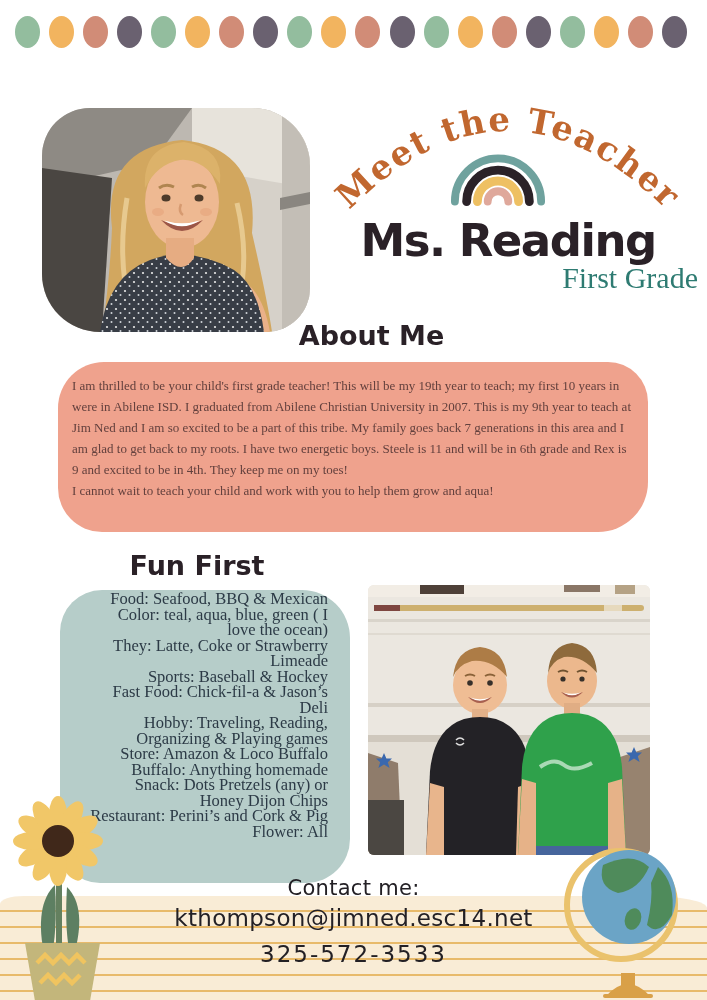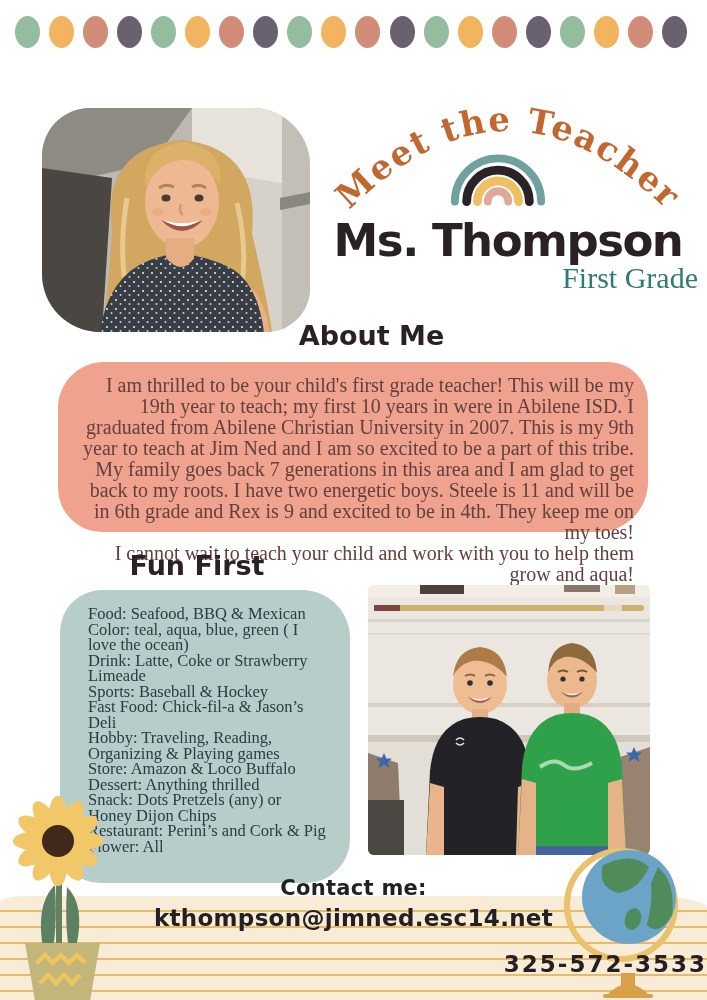--- a/index.html
+++ b/index.html
@@ -41,55 +41,55 @@
          font-family:"Liberation Serif",serif;font-size:30px;color:var(--teal-text);}
 
   
   .about-heading{position:absolute;left:0;top:320px;width:707px;text-align:center;
                  transform:translateX(18px);
                  font-family:"DejaVu Sans",sans-serif;font-weight:bold;font-size:27px;
                  color:var(--title-dark);}
   .about-box{position:absolute;left:58px;top:362px;width:590px;height:170px;
              background:var(--about-box);border-radius:46px 40px 50px 44px;
              box-sizing:border-box;padding:13px 14px;}
-  .about-box p{margin:0;text-align:right;font-family:"Liberation Serif",serif;
-               font-size:20px;line-height:21px;color:var(--about-text);}
+  .about-box p{margin:0;text-align:left;font-family:"Liberation Serif",serif;
+               font-size:13px;line-height:21px;color:var(--about-text);}
 
   
   .funfacts-heading{position:absolute;left:60px;top:550px;width:290px;text-align:center;
                     transform:translateX(-8px);
                     font-family:"DejaVu Sans",sans-serif;font-weight:bold;font-size:27px;
                     color:var(--title-dark);}
   .funfacts-box{position:absolute;left:60px;top:590px;width:290px;height:293px;
                 background:var(--facts-box);border-radius:42px 48px 44px 40px;
-                box-sizing:border-box;padding:16px 22px 0 28px;}
+                box-sizing:border-box;padding:1px 22px 0 28px;text-align:right;}
   .fact-line{font-family:"Liberation Serif",serif;font-size:16.5px;line-height:15.5px;
              color:var(--facts-text);}
 
   
   .boys-photo{position:absolute;left:368px;top:585px;width:282px;height:270px;
               border-radius:6px;overflow:hidden;}
 
   
   .stripe-band{position:absolute;left:0;bottom:0;width:707px;height:104px;
                background-color:var(--stripe-bg);
                background-image:repeating-linear-gradient(180deg,
                   transparent 0px,transparent 14px,
                   var(--stripe-line) 14px,var(--stripe-line) 16px);
                border-radius:24px 60px 0 0 / 8px 12px 0 0;z-index:1;}
 
   .sunflower{position:absolute;left:5px;top:793px;width:115px;height:210px;z-index:2;}
   .globe{position:absolute;left:563px;top:845px;width:132px;height:155px;z-index:2;}
 
   
   .contact{position:absolute;left:0;top:876px;width:707px;text-align:center;z-index:3;
-           color:var(--contact-text);font-family:"DejaVu Sans",sans-serif;font-weight:bold;}
+           color:var(--contact-text);font-family:"DejaVu Sans",sans-serif;font-weight:normal;}
   .contact-heading{font-size:21px;letter-spacing:.3px;}
   .contact-email{font-size:23px;margin-top:5px;letter-spacing:.3px;}
-  .contact-phone{font-size:23px;margin-top:20px;letter-spacing:2px;text-align:right;}
+  .contact-phone{font-size:23px;margin-top:10px;letter-spacing:2px;}
 </style>
 </head>
 <body>
 
 <div class="page">
 
   <div class="dots-row">
       <span class="dot" style="background: rgb(147, 189, 158);"></span>
       <span class="dot" style="background: rgb(242, 180, 95);"></span>
       <span class="dot" style="background: rgb(209, 140, 119);"></span>
@@ -156,39 +156,39 @@
     </text>
   </svg>
 
   <svg class="rainbow-svg" viewBox="0 0 100 55">
     <path d="M 6 50 A 44 44 0 0 1 94 50" fill="none" style="stroke:var(--rb-teal)" stroke-width="8" stroke-linecap="round"></path>
     <path d="M 18 50 A 32 32 0 0 1 82 50" fill="none" style="stroke:var(--rb-dark)" stroke-width="9" stroke-linecap="round"></path>
     <path d="M 29 50 A 21 21 0 0 1 71 50" fill="none" style="stroke:var(--rb-gold)" stroke-width="9" stroke-linecap="round"></path>
     <path d="M 39.5 50 A 10.5 10.5 0 0 1 60.5 50" fill="none" style="stroke:var(--rb-pink)" stroke-width="8" stroke-linecap="round"></path>
   </svg>
 
-  <div class="teacher-name">Ms. Thompson</div>
+  <div class="teacher-name">Ms. Reading</div>
   <div class="grade">First Grade</div>
 
   <div class="about-heading">About Me</div>
   <div class="about-box">
     <p>I am thrilled to be your child's first grade teacher! This will be my 19th year to teach; my first 10 years in were in Abilene ISD. I graduated from Abilene Christian University in 2007. This is my 9th year to teach at Jim Ned and I am so excited to be a part of this tribe. My family goes back 7 generations in this area and I am glad to get back to my roots. I have two energetic boys. Steele is 11 and will be in 6th grade and Rex is 9 and excited to be in 4th. They keep me on my toes!</p>
     <p>I cannot wait to teach your child and work with you to help them grow and aqua!</p>
   </div>
 
   <div class="funfacts-heading">Fun First</div>
   <div class="funfacts-box">
       <div class="fact-line">Food: Seafood, BBQ &amp; Mexican</div>
       <div class="fact-line">Color: teal, aqua, blue, green ( I love the ocean)</div>
-      <div class="fact-line">Drink: Latte, Coke or Strawberry Limeade</div>
+      <div class="fact-line">They: Latte, Coke or Strawberry Limeade</div>
       <div class="fact-line">Sports: Baseball &amp; Hockey</div>
       <div class="fact-line">Fast Food: Chick-fil-a &amp; Jason’s Deli</div>
       <div class="fact-line">Hobby: Traveling, Reading, Organizing &amp; Playing games</div>
       <div class="fact-line">Store: Amazon &amp; Loco Buffalo</div>
-      <div class="fact-line">Dessert: Anything thrilled</div>
+      <div class="fact-line">Buffalo: Anything homemade</div>
       <div class="fact-line">Snack: Dots Pretzels (any) or Honey Dijon Chips</div>
       <div class="fact-line">Restaurant: Perini’s and Cork &amp; Pig</div>
       <div class="fact-line">Flower: All</div>
     </div>
 
   <div class="boys-photo">
     <svg width="282" height="270" viewBox="0 0 282 270">
       <rect width="282" height="270" fill="#ebe7e0"></rect>
       <rect width="282" height="12" fill="#f2ede5"></rect>
       <rect x="52" y="0" width="44" height="9" fill="#4e4038"></rect>

